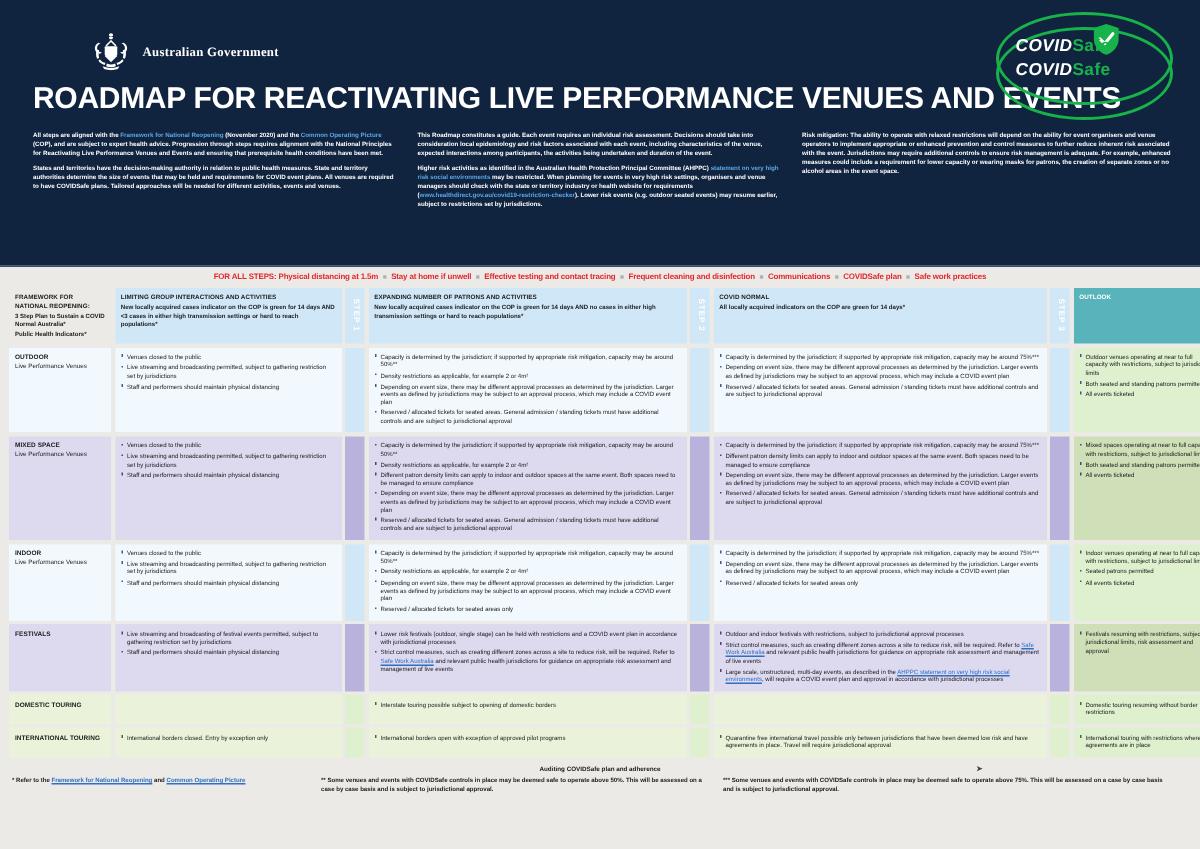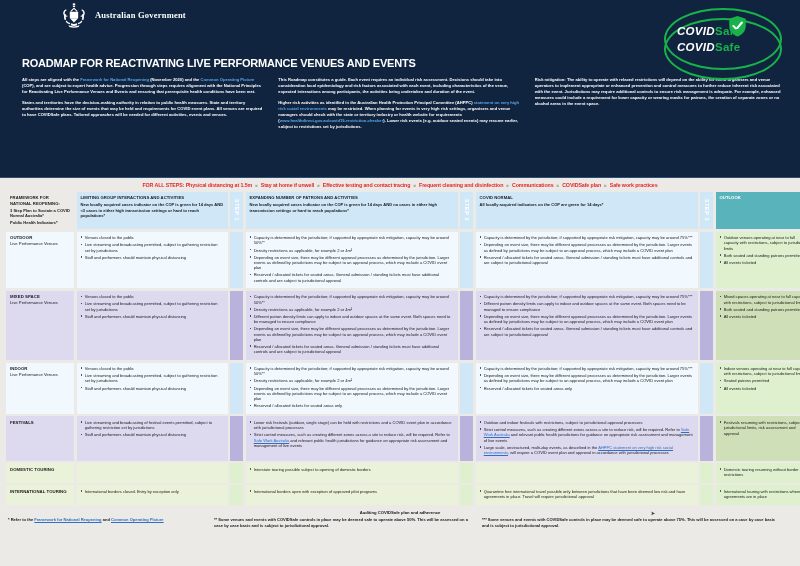--- a/index.html
+++ b/index.html
@@ -8,27 +8,27 @@
     font-family: "Liberation Sans", sans-serif;
     background:#ffffff;
     font-size:4.1px;
     line-height:1.28;
     color:#1a1a1a;
     overflow:hidden;
   }
   .page { width:800px; height:566px; position:relative; background:#eceae6; }
 
   
-  .header { background:#10243f; color:#fff; padding:0 10px 6px 10px; position:relative; height:177px; }
+  .header { background:#10243f; color:#fff; padding:19px 10px 6px 10px; position:relative; height:177px; }
   .crest-row { display:flex; align-items:center; gap:7px; height:30px; margin-left:50px; }
   .crest { width:28px; height:26px; }
   .gov-text { font-family:"Liberation Serif", serif; font-weight:bold; font-size:8.5px; letter-spacing:.2px; }
   .title {
-    font-size:11px; font-weight:bold; letter-spacing:-0.2px;
-    margin:26px 0 7px 12px; color:#fff;
+    font-size:20px; font-weight:bold; letter-spacing:-0.2px;
+    margin:5px 0 7px 12px; color:#fff;
   }
   .intro { display:flex; gap:14px; margin-left:12px; padding-right:6px; }
   .intro-col { width:243px; }
   .intro-col.third { width:250px; }
   .intro p { margin-bottom:4.5px; font-weight:bold; font-size:4.15px; line-height:1.45; }
   .intro a { color:#5ba8e8; text-decoration:none; }
   .lbl { color:#fff; }
 
   
   .covid-badge {

